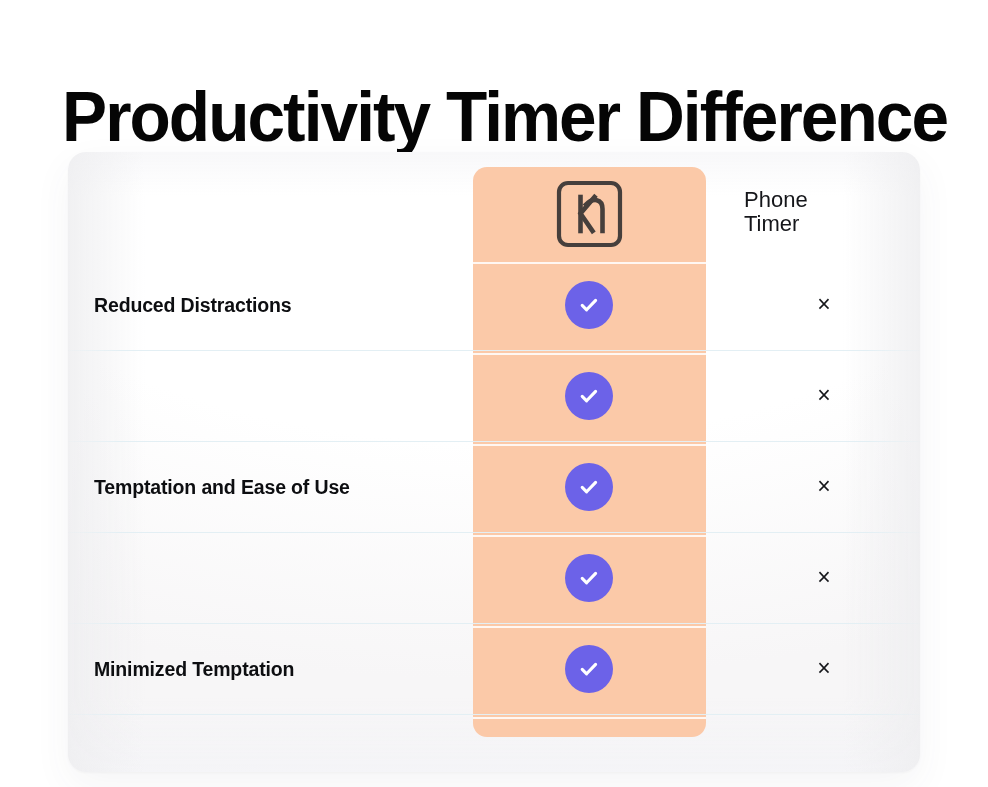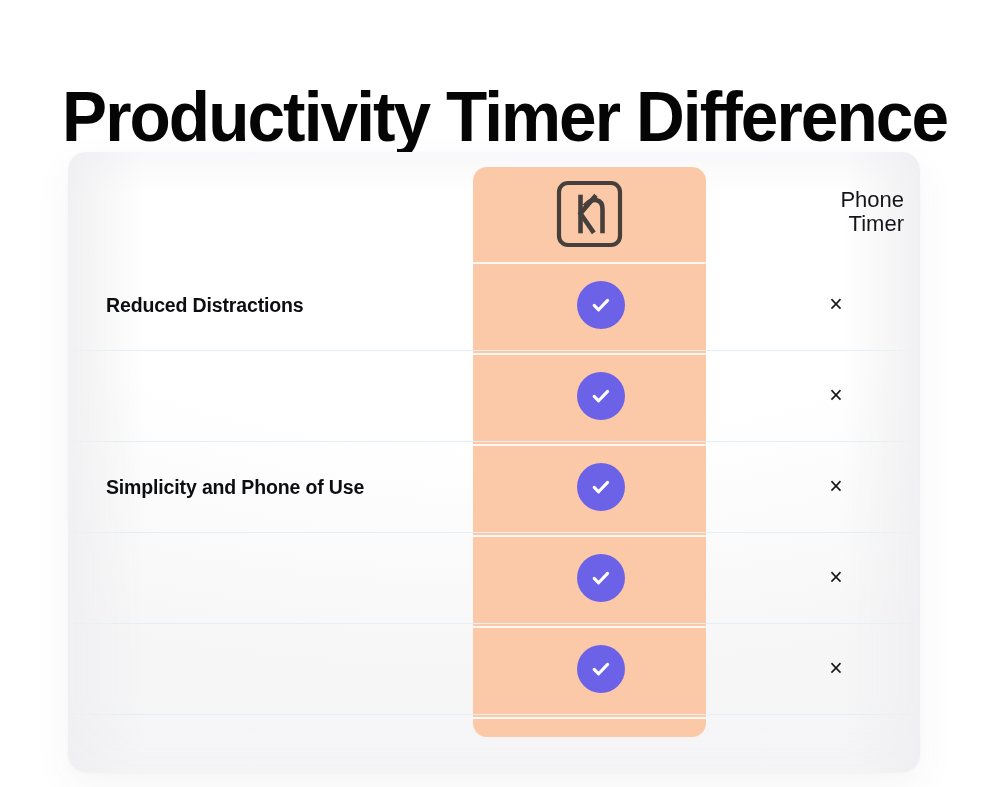--- a/index.html
+++ b/index.html
@@ -87,41 +87,41 @@
     height: 68px;
     z-index: 3;
   }
   .logo-badge svg { display: block; }
 
   .col-head-phone {
     position: absolute;
     left: 744px;
     top: 188px;
     width: 160px;
-    text-align: right;
+    text-align: left;
     font-size: 22px;
     line-height: 24px;
     font-weight: 400;
     color: #15161a;
     z-index: 3;
     white-space: pre-line;
   }
 
   
   .rows {
     position: absolute;
     left: 0;
     top: 0;
     width: 100%;
     height: 100%;
     z-index: 3;
   }
   .feature-row {
     position: absolute;
-    left: 12px;
+    left: 0;
     width: 892px;
     height: 91px;
   }
   .row-divider {
     position: absolute;
     left: 68px;
     width: 852px;
     height: 1px;
     background: linear-gradient(90deg,
         rgba(226,238,243,0.15) 0%,
@@ -233,21 +233,21 @@
       <div class="check-circle">
         <svg width="26" height="26" viewBox="0 0 26 26" fill="none" xmlns="http://www.w3.org/2000/svg">
           <path d="M6.2 13.4 L10.6 17.8 L19.6 8.4" stroke="#FFFFFF" stroke-width="3.1" stroke-linecap="round" stroke-linejoin="round"></path>
         </svg>
       </div>
     </div>
     <div class="cross-cell">×</div>
   </div>
 
   <div class="feature-row" style="top:441px">
-    <div class="feature-label">Simplicity and Phone of Use</div>
+    <div class="feature-label">Temptation and Ease of Use</div>
     <div class="check-cell">
       <div class="check-circle">
         <svg width="26" height="26" viewBox="0 0 26 26" fill="none" xmlns="http://www.w3.org/2000/svg">
           <path d="M6.2 13.4 L10.6 17.8 L19.6 8.4" stroke="#FFFFFF" stroke-width="3.1" stroke-linecap="round" stroke-linejoin="round"></path>
         </svg>
       </div>
     </div>
     <div class="cross-cell">×</div>
   </div>
 
@@ -256,20 +256,21 @@
       <div class="check-circle">
         <svg width="26" height="26" viewBox="0 0 26 26" fill="none" xmlns="http://www.w3.org/2000/svg">
           <path d="M6.2 13.4 L10.6 17.8 L19.6 8.4" stroke="#FFFFFF" stroke-width="3.1" stroke-linecap="round" stroke-linejoin="round"></path>
         </svg>
       </div>
     </div>
     <div class="cross-cell">×</div>
   </div>
 
   <div class="feature-row" style="top:623px">
+    <div class="feature-label">Minimized Temptation</div>
     <div class="check-cell">
       <div class="check-circle">
         <svg width="26" height="26" viewBox="0 0 26 26" fill="none" xmlns="http://www.w3.org/2000/svg">
           <path d="M6.2 13.4 L10.6 17.8 L19.6 8.4" stroke="#FFFFFF" stroke-width="3.1" stroke-linecap="round" stroke-linejoin="round"></path>
         </svg>
       </div>
     </div>
     <div class="cross-cell">×</div>
   </div>
 

